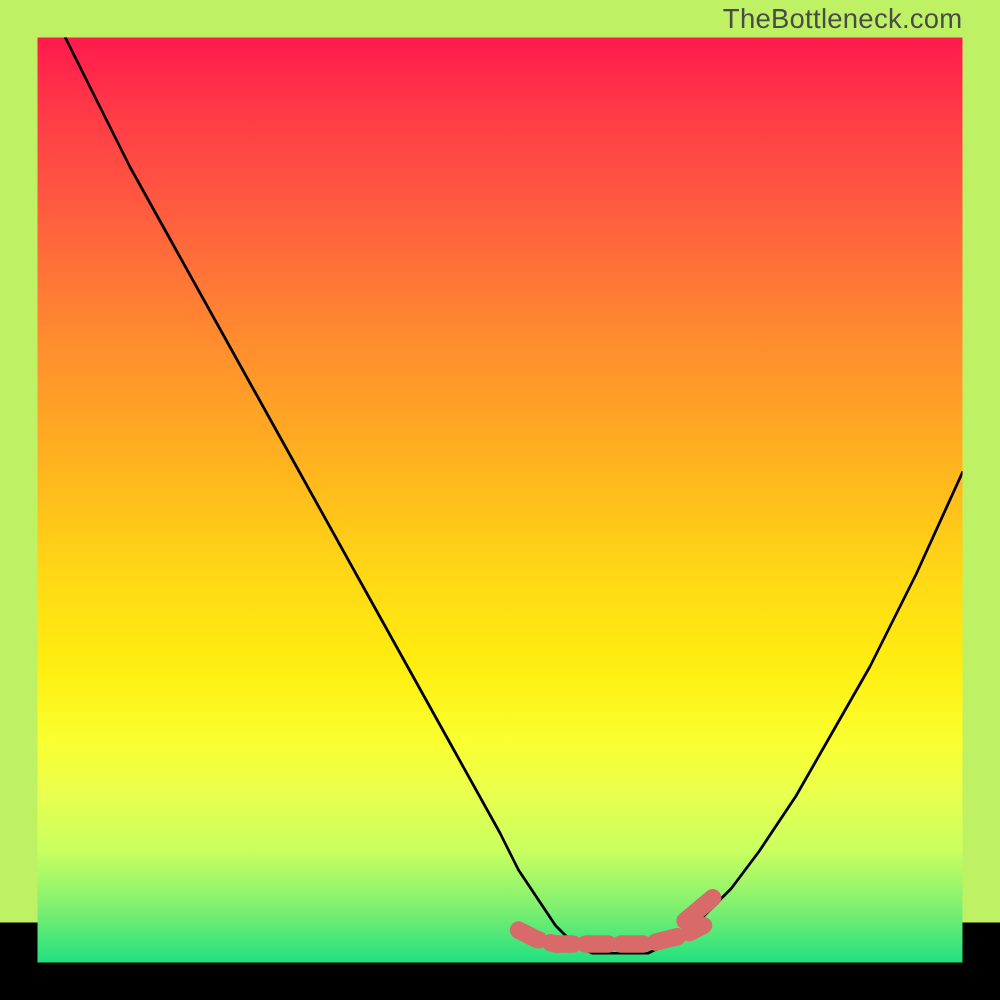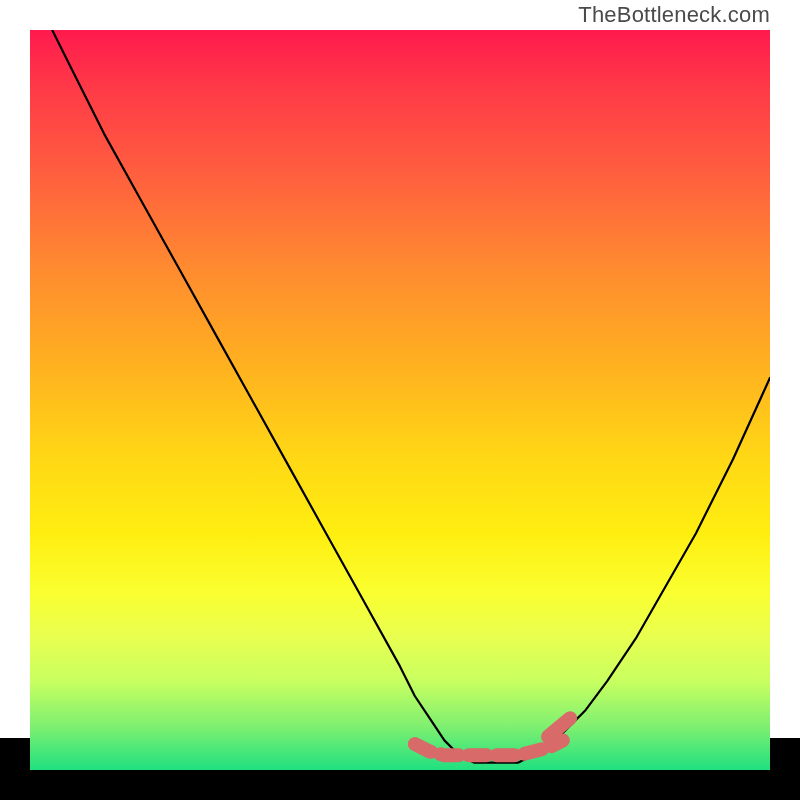--- a/index.html
+++ b/index.html
@@ -8,21 +8,21 @@
     width: 800px;
     height: 800px;
     background: #000;
     overflow: hidden;
     font-family: Arial, Helvetica, sans-serif;
   }
   .frame {
     position: relative;
     width: 800px;
     height: 738px;
-    background: #ffffff;
+    background: #bef264;
   }
   .plot-area {
     position: absolute;
     left: 30px;
     top: 30px;
     width: 740px;
     height: 740px;
     
     background: linear-gradient(to bottom,
       #ff1a4d 0%,

